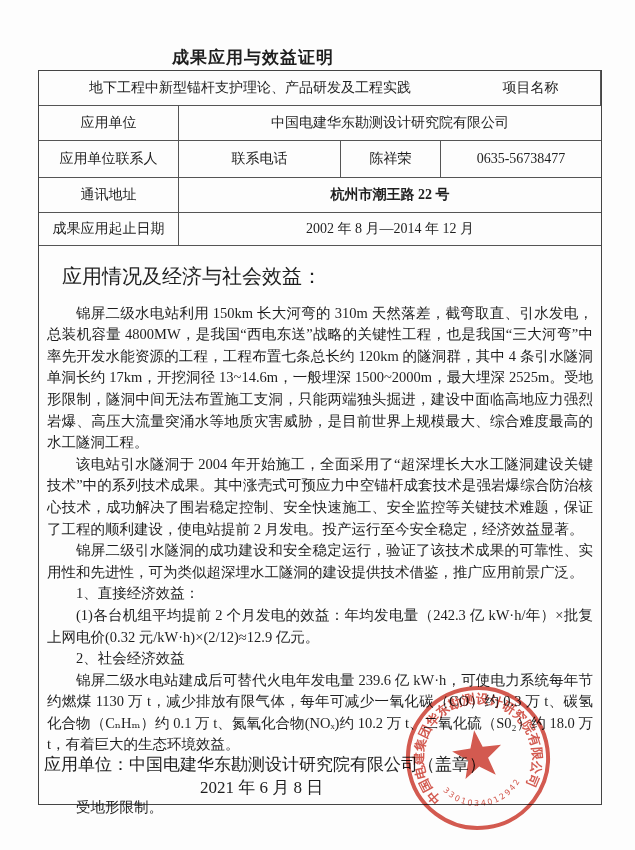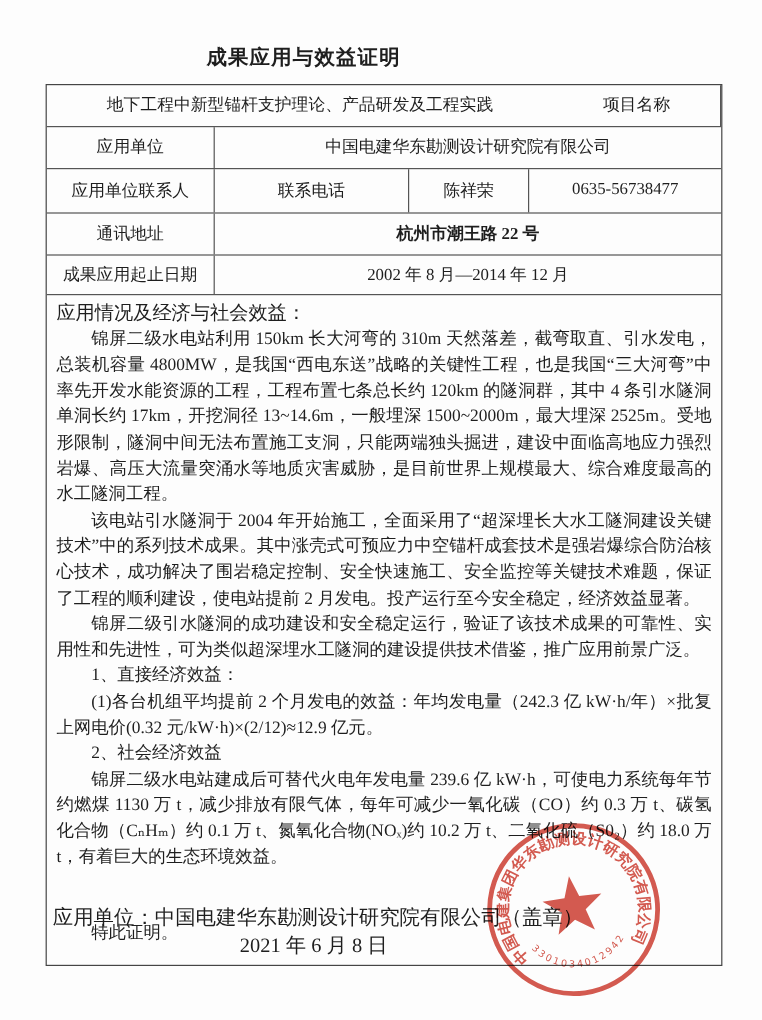--- a/index.html
+++ b/index.html
@@ -4,21 +4,21 @@
 <style>
   html,body{margin:0;padding:0;}
   body{
     width:635px;height:850px;position:relative;
     background:#fdfdfd;
     font-family:"Liberation Serif","DejaVu Serif",serif;
     color:#1e1e1e;
     -webkit-font-smoothing:antialiased;
   }
   .page-title{
-    position:absolute;top:36px;left:0;width:506px;
+    position:absolute;top:46px;left:0;width:506px;
     text-align:center;font-size:17px;font-weight:bold;letter-spacing:1px;
   }
   .cert-table{
     position:absolute;left:38px;top:70px;width:564px;height:735px;
     border:1px solid #454545;box-sizing:border-box;
     font-size:14px;
   }
   .t-row{display:flex;border-bottom:1px solid #555;box-sizing:border-box;}
   .t-cell{
     display:flex;align-items:center;justify-content:center;
@@ -29,21 +29,21 @@
   .t-cell.vline{border-right:1px solid #555;}
   .bold{font-weight:bold;}
   .row-h35{height:35px;}
   .row-h37{height:37px;}
   .row-h33{height:33px;}
   .big-cell{
     position:relative;height:558px;border-bottom:none;
     padding:5px 8px 0 8px;box-sizing:border-box;
   }
   .big-cell .heading{
-    font-size:16px;line-height:21.6px;margin:0;
+    font-size:20px;line-height:21.6px;margin:15px;
   }
   .big-cell p.para{
     font-size:14.5px;line-height:21.6px;margin:0;
     text-indent:2em;text-align:justify;
   }
   .closing{
     font-size:14.5px;margin:42px 0 0 0;text-indent:2em;
   }
   .signature-block{
     position:absolute;top:507px;right:115px;text-align:center;
@@ -93,21 +93,21 @@
 
   <div class="big-cell">
     <p class="heading">应用情况及经济与社会效益：</p>
     <p class="para">锦屏二级水电站利用 150km 长大河弯的 310m 天然落差，截弯取直、引水发电，总装机容量 4800MW，是我国“西电东送”战略的关键性工程，也是我国“三大河弯”中率先开发水能资源的工程，工程布置七条总长约 120km 的隧洞群，其中 4 条引水隧洞单洞长约 17km，开挖洞径 13~14.6m，一般埋深 1500~2000m，最大埋深 2525m。受地形限制，隧洞中间无法布置施工支洞，只能两端独头掘进，建设中面临高地应力强烈岩爆、高压大流量突涌水等地质灾害威胁，是目前世界上规模最大、综合难度最高的水工隧洞工程。</p>
     <p class="para">该电站引水隧洞于 2004 年开始施工，全面采用了“超深埋长大水工隧洞建设关键技术”中的系列技术成果。其中涨壳式可预应力中空锚杆成套技术是强岩爆综合防治核心技术，成功解决了围岩稳定控制、安全快速施工、安全监控等关键技术难题，保证了工程的顺利建设，使电站提前 2 月发电。投产运行至今安全稳定，经济效益显著。</p>
     <p class="para">锦屏二级引水隧洞的成功建设和安全稳定运行，验证了该技术成果的可靠性、实用性和先进性，可为类似超深埋水工隧洞的建设提供技术借鉴，推广应用前景广泛。</p>
     <p class="para">1、直接经济效益：</p>
     <p class="para">(1)各台机组平均提前 2 个月发电的效益：年均发电量（242.3 亿 kW·h/年）×批复上网电价(0.32 元/kW·h)×(2/12)≈12.9 亿元。</p>
     <p class="para">2、社会经济效益</p>
     <p class="para">锦屏二级水电站建成后可替代火电年发电量 239.6 亿 kW·h，可使电力系统每年节约燃煤 1130 万 t，减少排放有限气体，每年可减少一氧化碳（CO）约 0.3 万 t、碳氢化合物（CₙHₘ）约 0.1 万 t、氮氧化合物(NOₓ)约 10.2 万 t、二氧化硫（S0₂）约 18.0 万 t，有着巨大的生态环境效益。</p>
-    <p class="closing">特此证明。</p>
+    <p class="closing">受地形限制。</p>
 
     <div class="signature-block">
       <div>应用单位：中国电建华东勘测设计研究院有限公司（盖章）</div>
       <div class="date-line">2021 年 6 月 8 日</div>
     </div>
   </div>
 
 </div>
 
 <div class="seal">

